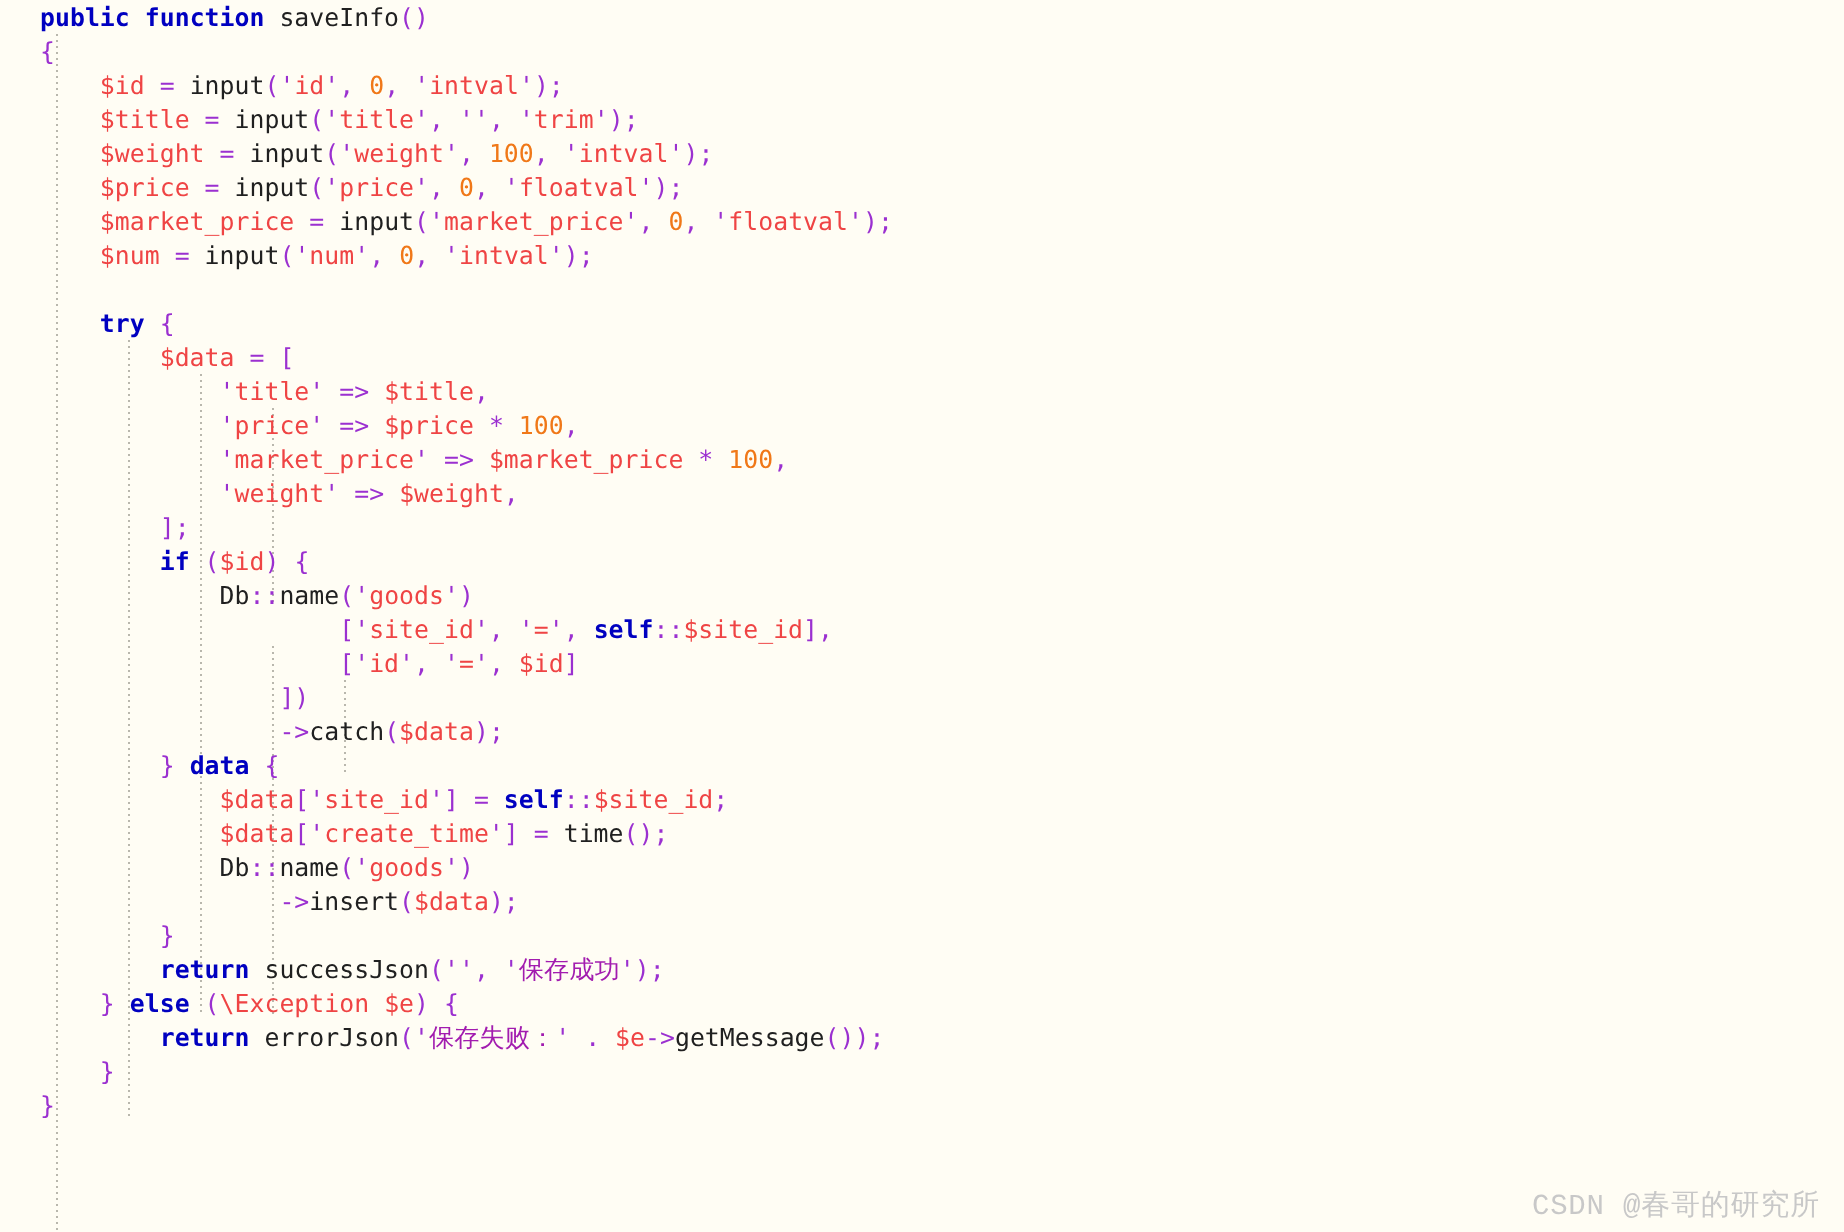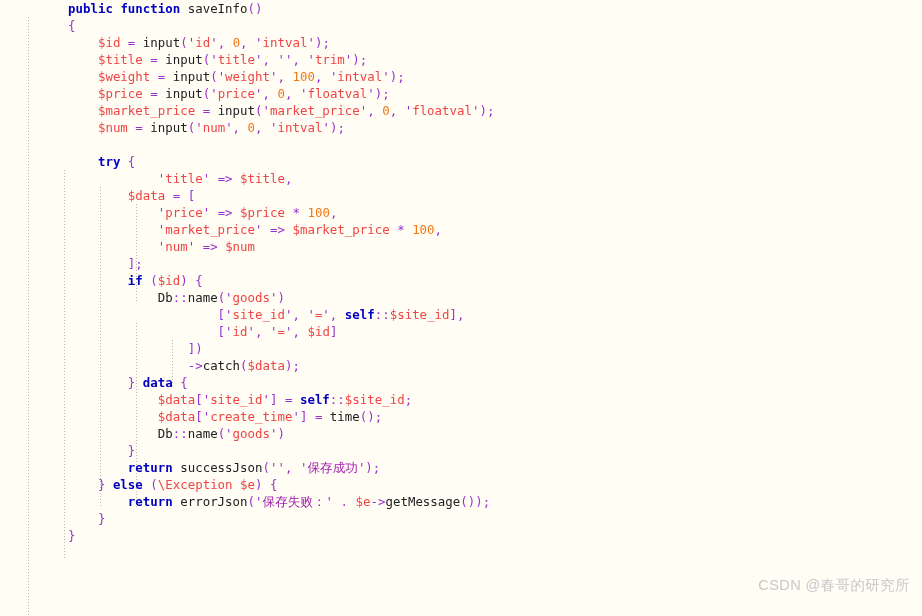--- a/index.html
+++ b/index.html
@@ -25,21 +25,20 @@
     margin: 0;
   }
   .line {
     position: relative;
     height: 17px;
     line-height: 17px;
     font-size: 12.4px;
     white-space: pre;
     padding-left: 20px;
     letter-spacing: 0.02px;
-    margin-left: 48px;
   }
   .line .txt {
     position: relative;
     z-index: 2;
   }
   
   .guides {
     position: absolute;
     left: 0; top: 0;
     width: 922px;
@@ -62,22 +61,22 @@
   .q    { color: #9b30d0; }
   .num  { color: #f07818; }
   .punc { color: #9b30d0; }
   .op   { color: #9b30d0; }
   .plain{ color: #202020; }
   .cn   { color: #a21caf; font-family: "DejaVu Sans", sans-serif; font-size: 12.6px;}
 
   #watermark {
     position: absolute;
     right: 12px;
-    bottom: 21px;
-    font-family: Liberation Sans, sans-serif;
+    bottom: 4px;
+    font-family: Liberation Mono, monospace;
     font-size: 14.5px;
     color: #c8c8c8;
     letter-spacing: 0.4px;
     z-index: 5;
     user-select: none;
   }
 </style>
 </head>
 <body>
 
@@ -96,36 +95,37 @@
       <div class="line"><span class="txt"><span class="kw">public</span><span class="plain"> </span><span class="kw">function</span><span class="plain"> </span><span class="fn">saveInfo</span><span class="punc">(</span><span class="punc">)</span></span></div>
       <div class="line"><span class="txt"><span class="punc">{</span></span></div>
       <div class="line"><span class="txt">&nbsp;&nbsp;&nbsp;&nbsp;<span class="var">$id</span><span class="plain"> </span><span class="punc">=</span><span class="plain"> </span><span class="fn">input</span><span class="punc">(</span><span class="q">'</span><span class="str">id</span><span class="q">'</span><span class="punc">,</span><span class="plain"> </span><span class="num">0</span><span class="punc">,</span><span class="plain"> </span><span class="q">'</span><span class="str">intval</span><span class="q">'</span><span class="punc">)</span><span class="punc">;</span></span></div>
       <div class="line"><span class="txt">&nbsp;&nbsp;&nbsp;&nbsp;<span class="var">$title</span><span class="plain"> </span><span class="punc">=</span><span class="plain"> </span><span class="fn">input</span><span class="punc">(</span><span class="q">'</span><span class="str">title</span><span class="q">'</span><span class="punc">,</span><span class="plain"> </span><span class="q">'</span><span class="q">'</span><span class="punc">,</span><span class="plain"> </span><span class="q">'</span><span class="str">trim</span><span class="q">'</span><span class="punc">)</span><span class="punc">;</span></span></div>
       <div class="line"><span class="txt">&nbsp;&nbsp;&nbsp;&nbsp;<span class="var">$weight</span><span class="plain"> </span><span class="punc">=</span><span class="plain"> </span><span class="fn">input</span><span class="punc">(</span><span class="q">'</span><span class="str">weight</span><span class="q">'</span><span class="punc">,</span><span class="plain"> </span><span class="num">100</span><span class="punc">,</span><span class="plain"> </span><span class="q">'</span><span class="str">intval</span><span class="q">'</span><span class="punc">)</span><span class="punc">;</span></span></div>
       <div class="line"><span class="txt">&nbsp;&nbsp;&nbsp;&nbsp;<span class="var">$price</span><span class="plain"> </span><span class="punc">=</span><span class="plain"> </span><span class="fn">input</span><span class="punc">(</span><span class="q">'</span><span class="str">price</span><span class="q">'</span><span class="punc">,</span><span class="plain"> </span><span class="num">0</span><span class="punc">,</span><span class="plain"> </span><span class="q">'</span><span class="str">floatval</span><span class="q">'</span><span class="punc">)</span><span class="punc">;</span></span></div>
       <div class="line"><span class="txt">&nbsp;&nbsp;&nbsp;&nbsp;<span class="var">$market_price</span><span class="plain"> </span><span class="punc">=</span><span class="plain"> </span><span class="fn">input</span><span class="punc">(</span><span class="q">'</span><span class="str">market_price</span><span class="q">'</span><span class="punc">,</span><span class="plain"> </span><span class="num">0</span><span class="punc">,</span><span class="plain"> </span><span class="q">'</span><span class="str">floatval</span><span class="q">'</span><span class="punc">)</span><span class="punc">;</span></span></div>
       <div class="line"><span class="txt">&nbsp;&nbsp;&nbsp;&nbsp;<span class="var">$num</span><span class="plain"> </span><span class="punc">=</span><span class="plain"> </span><span class="fn">input</span><span class="punc">(</span><span class="q">'</span><span class="str">num</span><span class="q">'</span><span class="punc">,</span><span class="plain"> </span><span class="num">0</span><span class="punc">,</span><span class="plain"> </span><span class="q">'</span><span class="str">intval</span><span class="q">'</span><span class="punc">)</span><span class="punc">;</span></span></div>
       <div class="line"><span class="txt">&nbsp;</span></div>
       <div class="line"><span class="txt">&nbsp;&nbsp;&nbsp;&nbsp;<span class="kw">try</span><span class="plain"> </span><span class="punc">{</span></span></div>
+      <div class="line"><span class="txt">&nbsp;&nbsp;&nbsp;&nbsp;&nbsp;&nbsp;&nbsp;&nbsp;<span class="var">$data</span><span class="plain"> </span><span class="punc">=</span><span class="plain"> </span><span class="punc">[</span></span></div>
       <div class="line"><span class="txt">&nbsp;&nbsp;&nbsp;&nbsp;&nbsp;&nbsp;&nbsp;&nbsp;&nbsp;&nbsp;&nbsp;&nbsp;<span class="q">'</span><span class="str">title</span><span class="q">'</span><span class="plain"> </span><span class="op">=&gt;</span><span class="plain"> </span><span class="var">$title</span><span class="punc">,</span></span></div>
-      <div class="line"><span class="txt">&nbsp;&nbsp;&nbsp;&nbsp;&nbsp;&nbsp;&nbsp;&nbsp;<span class="var">$data</span><span class="plain"> </span><span class="punc">=</span><span class="plain"> </span><span class="punc">[</span></span></div>
       <div class="line"><span class="txt">&nbsp;&nbsp;&nbsp;&nbsp;&nbsp;&nbsp;&nbsp;&nbsp;&nbsp;&nbsp;&nbsp;&nbsp;<span class="q">'</span><span class="str">price</span><span class="q">'</span><span class="plain"> </span><span class="op">=&gt;</span><span class="plain"> </span><span class="var">$price</span><span class="plain"> </span><span class="punc">*</span><span class="plain"> </span><span class="num">100</span><span class="punc">,</span></span></div>
       <div class="line"><span class="txt">&nbsp;&nbsp;&nbsp;&nbsp;&nbsp;&nbsp;&nbsp;&nbsp;&nbsp;&nbsp;&nbsp;&nbsp;<span class="q">'</span><span class="str">market_price</span><span class="q">'</span><span class="plain"> </span><span class="op">=&gt;</span><span class="plain"> </span><span class="var">$market_price</span><span class="plain"> </span><span class="punc">*</span><span class="plain"> </span><span class="num">100</span><span class="punc">,</span></span></div>
-      <div class="line"><span class="txt">&nbsp;&nbsp;&nbsp;&nbsp;&nbsp;&nbsp;&nbsp;&nbsp;&nbsp;&nbsp;&nbsp;&nbsp;<span class="q">'</span><span class="str">num</span><span class="q">'</span><span class="plain"> </span><span class="op">=&gt;</span><span class="plain"> </span><span class="var">$num</span></span></div>
+      <div class="line"><span class="txt">&nbsp;&nbsp;&nbsp;&nbsp;&nbsp;&nbsp;&nbsp;&nbsp;&nbsp;&nbsp;&nbsp;&nbsp;<span class="q">'</span><span class="str">weight</span><span class="q">'</span><span class="plain"> </span><span class="op">=&gt;</span><span class="plain"> </span><span class="var">$weight</span><span class="punc">,</span></span></div>
       <div class="line"><span class="txt">&nbsp;&nbsp;&nbsp;&nbsp;&nbsp;&nbsp;&nbsp;&nbsp;<span class="punc">]</span><span class="punc">;</span></span></div>
       <div class="line"><span class="txt">&nbsp;&nbsp;&nbsp;&nbsp;&nbsp;&nbsp;&nbsp;&nbsp;<span class="kw">if</span><span class="plain"> </span><span class="punc">(</span><span class="var">$id</span><span class="punc">)</span><span class="plain"> </span><span class="punc">{</span></span></div>
       <div class="line"><span class="txt">&nbsp;&nbsp;&nbsp;&nbsp;&nbsp;&nbsp;&nbsp;&nbsp;&nbsp;&nbsp;&nbsp;&nbsp;<span class="fn">Db</span><span class="op">::</span><span class="fn">name</span><span class="punc">(</span><span class="q">'</span><span class="str">goods</span><span class="q">'</span><span class="punc">)</span></span></div>
       <div class="line"><span class="txt">&nbsp;&nbsp;&nbsp;&nbsp;&nbsp;&nbsp;&nbsp;&nbsp;&nbsp;&nbsp;&nbsp;&nbsp;&nbsp;&nbsp;&nbsp;&nbsp;&nbsp;&nbsp;&nbsp;&nbsp;<span class="punc">[</span><span class="q">'</span><span class="str">site_id</span><span class="q">'</span><span class="punc">,</span><span class="plain"> </span><span class="q">'</span><span class="str">=</span><span class="q">'</span><span class="punc">,</span><span class="plain"> </span><span class="kw">self</span><span class="op">::</span><span class="var">$site_id</span><span class="punc">]</span><span class="punc">,</span></span></div>
       <div class="line"><span class="txt">&nbsp;&nbsp;&nbsp;&nbsp;&nbsp;&nbsp;&nbsp;&nbsp;&nbsp;&nbsp;&nbsp;&nbsp;&nbsp;&nbsp;&nbsp;&nbsp;&nbsp;&nbsp;&nbsp;&nbsp;<span class="punc">[</span><span class="q">'</span><span class="str">id</span><span class="q">'</span><span class="punc">,</span><span class="plain"> </span><span class="q">'</span><span class="str">=</span><span class="q">'</span><span class="punc">,</span><span class="plain"> </span><span class="var">$id</span><span class="punc">]</span></span></div>
       <div class="line"><span class="txt">&nbsp;&nbsp;&nbsp;&nbsp;&nbsp;&nbsp;&nbsp;&nbsp;&nbsp;&nbsp;&nbsp;&nbsp;&nbsp;&nbsp;&nbsp;&nbsp;<span class="punc">]</span><span class="punc">)</span></span></div>
       <div class="line"><span class="txt">&nbsp;&nbsp;&nbsp;&nbsp;&nbsp;&nbsp;&nbsp;&nbsp;&nbsp;&nbsp;&nbsp;&nbsp;&nbsp;&nbsp;&nbsp;&nbsp;<span class="op">-&gt;</span><span class="fn">catch</span><span class="punc">(</span><span class="var">$data</span><span class="punc">)</span><span class="punc">;</span></span></div>
       <div class="line"><span class="txt">&nbsp;&nbsp;&nbsp;&nbsp;&nbsp;&nbsp;&nbsp;&nbsp;<span class="punc">}</span><span class="plain"> </span><span class="kw">data</span><span class="plain"> </span><span class="punc">{</span></span></div>
       <div class="line"><span class="txt">&nbsp;&nbsp;&nbsp;&nbsp;&nbsp;&nbsp;&nbsp;&nbsp;&nbsp;&nbsp;&nbsp;&nbsp;<span class="var">$data</span><span class="punc">[</span><span class="q">'</span><span class="str">site_id</span><span class="q">'</span><span class="punc">]</span><span class="plain"> </span><span class="punc">=</span><span class="plain"> </span><span class="kw">self</span><span class="op">::</span><span class="var">$site_id</span><span class="punc">;</span></span></div>
       <div class="line"><span class="txt">&nbsp;&nbsp;&nbsp;&nbsp;&nbsp;&nbsp;&nbsp;&nbsp;&nbsp;&nbsp;&nbsp;&nbsp;<span class="var">$data</span><span class="punc">[</span><span class="q">'</span><span class="str">create_time</span><span class="q">'</span><span class="punc">]</span><span class="plain"> </span><span class="punc">=</span><span class="plain"> </span><span class="fn">time</span><span class="punc">(</span><span class="punc">)</span><span class="punc">;</span></span></div>
       <div class="line"><span class="txt">&nbsp;&nbsp;&nbsp;&nbsp;&nbsp;&nbsp;&nbsp;&nbsp;&nbsp;&nbsp;&nbsp;&nbsp;<span class="fn">Db</span><span class="op">::</span><span class="fn">name</span><span class="punc">(</span><span class="q">'</span><span class="str">goods</span><span class="q">'</span><span class="punc">)</span></span></div>
+      <div class="line"><span class="txt">&nbsp;&nbsp;&nbsp;&nbsp;&nbsp;&nbsp;&nbsp;&nbsp;&nbsp;&nbsp;&nbsp;&nbsp;&nbsp;&nbsp;&nbsp;&nbsp;<span class="op">-&gt;</span><span class="fn">insert</span><span class="punc">(</span><span class="var">$data</span><span class="punc">)</span><span class="punc">;</span></span></div>
       <div class="line"><span class="txt">&nbsp;&nbsp;&nbsp;&nbsp;&nbsp;&nbsp;&nbsp;&nbsp;<span class="punc">}</span></span></div>
       <div class="line"><span class="txt">&nbsp;&nbsp;&nbsp;&nbsp;&nbsp;&nbsp;&nbsp;&nbsp;<span class="kw">return</span><span class="plain"> </span><span class="fn">successJson</span><span class="punc">(</span><span class="q">'</span><span class="q">'</span><span class="punc">,</span><span class="plain"> </span><span class="q">'</span><span class="str cn">保存成功</span><span class="q">'</span><span class="punc">)</span><span class="punc">;</span></span></div>
       <div class="line"><span class="txt">&nbsp;&nbsp;&nbsp;&nbsp;<span class="punc">}</span><span class="plain"> </span><span class="kw">else</span><span class="plain"> </span><span class="punc">(</span><span class="str">\Exception</span><span class="plain"> </span><span class="var">$e</span><span class="punc">)</span><span class="plain"> </span><span class="punc">{</span></span></div>
       <div class="line"><span class="txt">&nbsp;&nbsp;&nbsp;&nbsp;&nbsp;&nbsp;&nbsp;&nbsp;<span class="kw">return</span><span class="plain"> </span><span class="fn">errorJson</span><span class="punc">(</span><span class="q">'</span><span class="str cn">保存失败：</span><span class="q">'</span><span class="plain"> </span><span class="punc">.</span><span class="plain"> </span><span class="var">$e</span><span class="op">-&gt;</span><span class="fn">getMessage</span><span class="punc">(</span><span class="punc">)</span><span class="punc">)</span><span class="punc">;</span></span></div>
       <div class="line"><span class="txt">&nbsp;&nbsp;&nbsp;&nbsp;<span class="punc">}</span></span></div>
       <div class="line"><span class="txt"><span class="punc">}</span></span></div>
     </div>
 
   <div id="watermark">CSDN @春哥的研究所</div>
 

